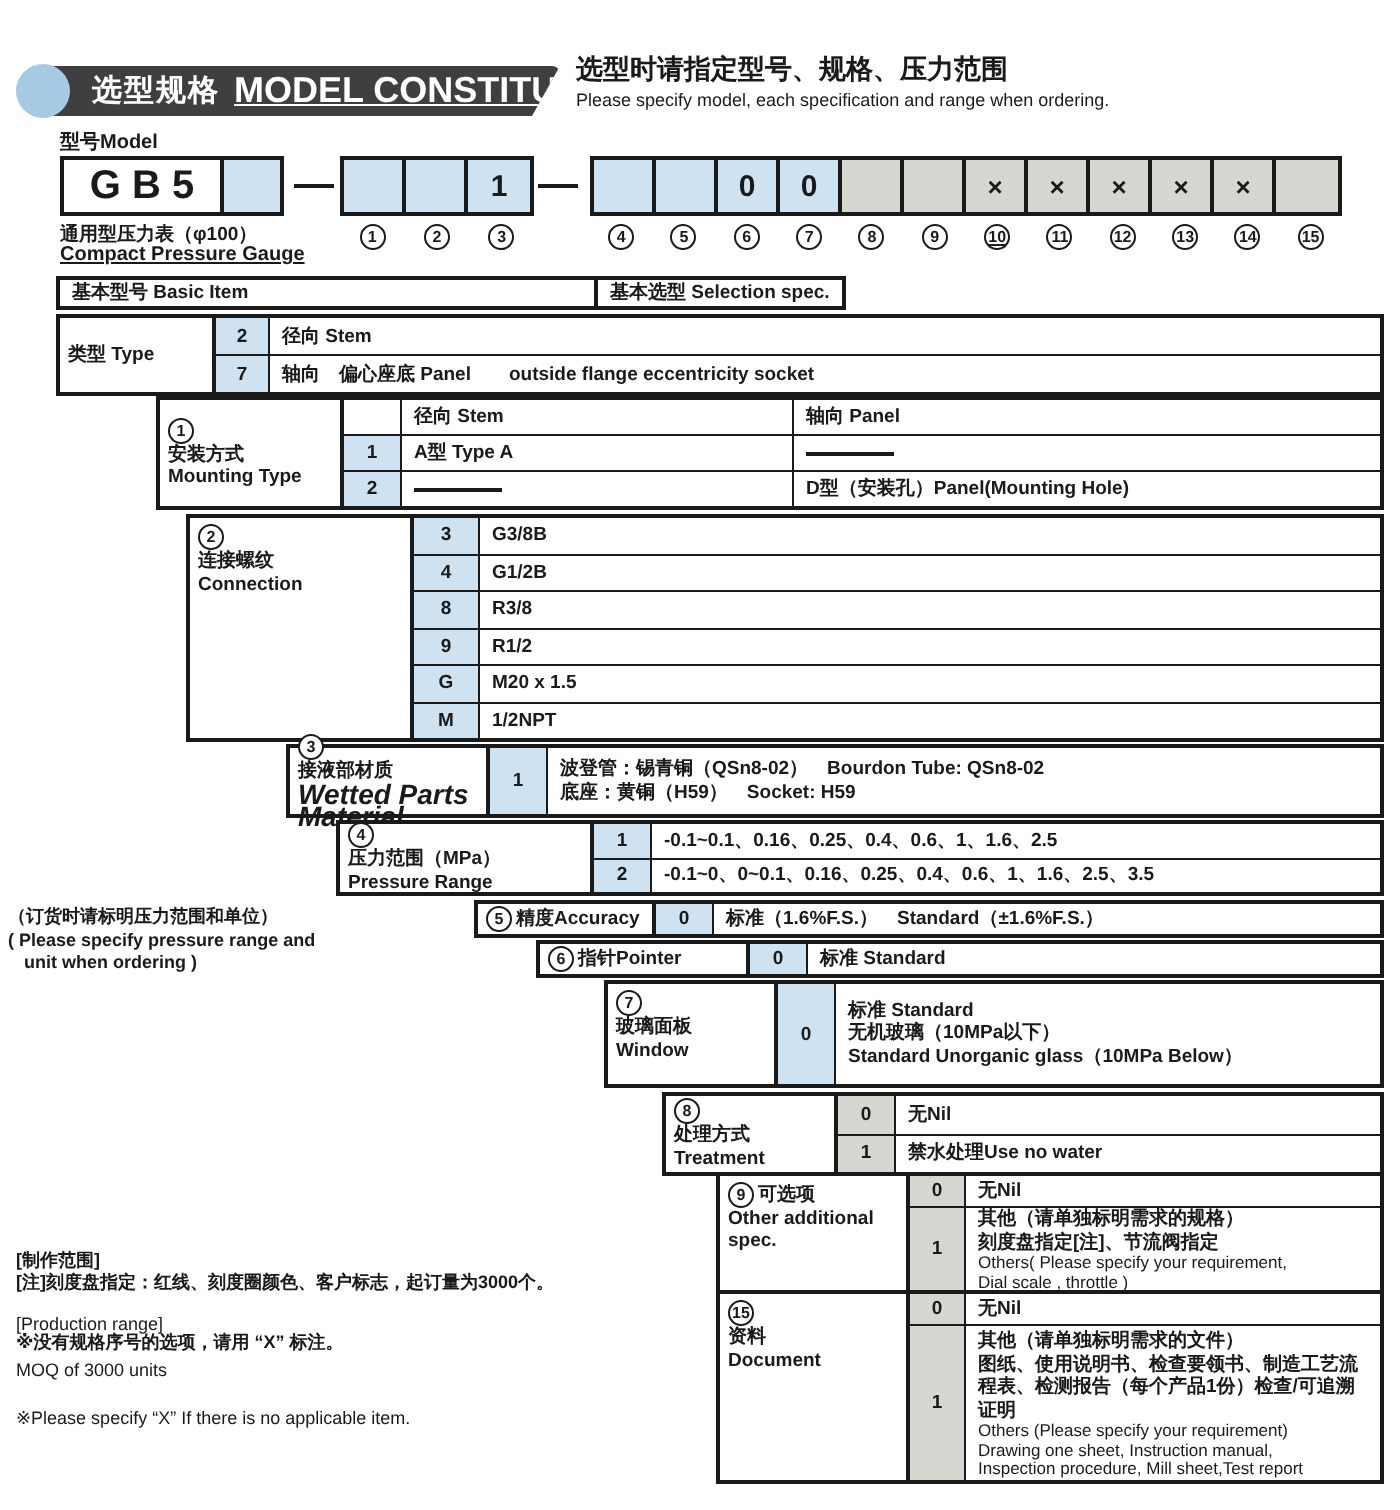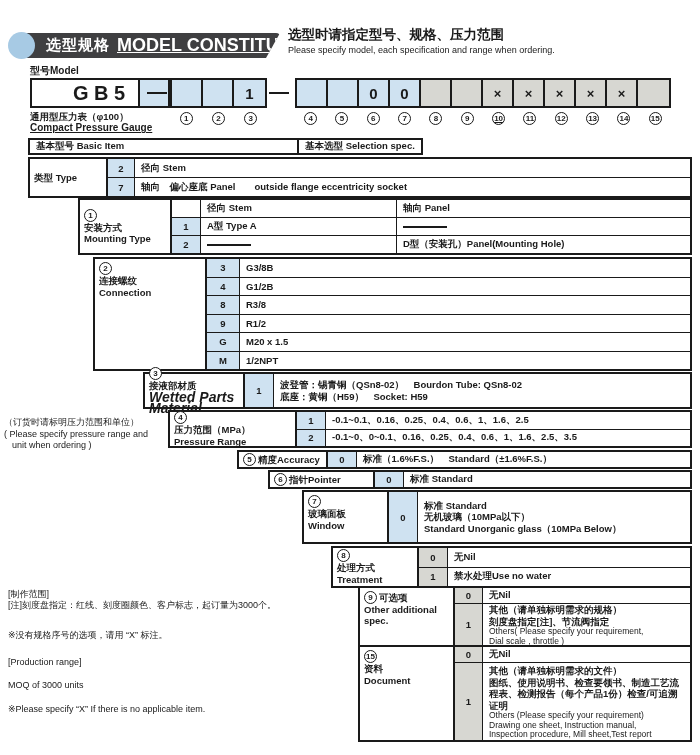--- a/index.html
+++ b/index.html
@@ -17,21 +17,21 @@
     clip-path:polygon(0 0,100% 0,calc(100% - 14px) 100%,0 100%);border-radius:4px;
     display:flex;align-items:center;padding-left:26px;color:#fff;white-space:nowrap;}
   .badge-cn{font-size:15px;font-weight:700;letter-spacing:1px;}
   .badge-en{font-size:18px;font-weight:700;margin-left:7px;text-decoration:underline;}
   .badge-circle{position:absolute;left:8px;top:32px;width:27px;height:27px;border-radius:50%;background:#a7cae4;}
   .hdr-cn{position:absolute;left:288px;top:26px;font-size:13.5px;font-weight:700;}
   .hdr-en{position:absolute;left:288px;top:45px;font-size:9px;}
 
   
   .model-label{position:absolute;left:30px;top:64px;font-size:10px;font-weight:700;}
-  .gb5-wrap{position:absolute;left:30px;top:78px;height:30px;display:flex;border:2px solid var(--line);padding-left:28px;}
+  .gb5-wrap{position:absolute;left:30px;top:78px;height:30px;display:flex;border:2px solid var(--line);}
   .gb5-code{width:80px;display:flex;align-items:center;justify-content:center;font-size:20px;font-weight:700;background:#fff;border-right:2px solid var(--line);}
   .gb5-blue{width:28px;background:var(--blue);}
   .model-desc1{position:absolute;left:30px;top:111px;font-size:9.5px;font-weight:700;}
   .model-desc2{position:absolute;left:30px;top:122px;font-size:10px;font-weight:700;text-decoration:underline;}
   .dash{position:absolute;top:92px;width:20px;border-top:2px solid var(--line);}
   .cells{position:absolute;top:78px;height:30px;display:flex;border:2px solid var(--line);}
   .mcell{width:31px;display:flex;align-items:center;justify-content:center;font-weight:700;font-size:15px;border-right:2px solid var(--line);}
   .mcell:last-child{border-right:none;}
   .mcell.blue{background:var(--blue);}
   .mcell.gray{background:var(--gray);font-size:13px;}
@@ -57,21 +57,21 @@
   .cval{flex:1;display:flex;align-items:center;padding:0 6px;white-space:nowrap;overflow:hidden;}
   .cval.wrap{white-space:normal;flex-direction:column;align-items:flex-start;justify-content:center;line-height:11px;padding:2px 6px;}
   .cell1{flex:0 0 196px;display:flex;align-items:center;padding:0 6px;border-right:1px solid var(--line);}
   .cell2{flex:1;display:flex;align-items:center;padding:0 6px;}
   .dashline{display:inline-block;width:44px;border-top:2px solid var(--line);}
   .small{font-size:8.5px;font-weight:400;line-height:9.5px;}
   .cjkline{line-height:11.5px;}
 
   
   .note{position:absolute;font-size:9px;line-height:11px;}
-  .note.cnb{font-weight:400;}
+  .note.cnb{font-weight:700;margin-top:36px;}
   .note.en{font-weight:400;}
 </style>
 </head>
 <body>
 
 <div id="page">
 
   <div class="badge-bar">
     <span class="badge-cn">选型规格</span>
     <span class="badge-en">MODEL CONSTITUTION</span>

